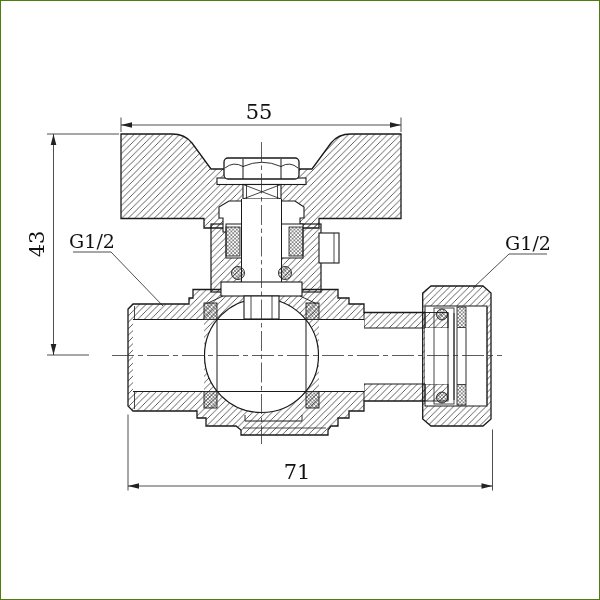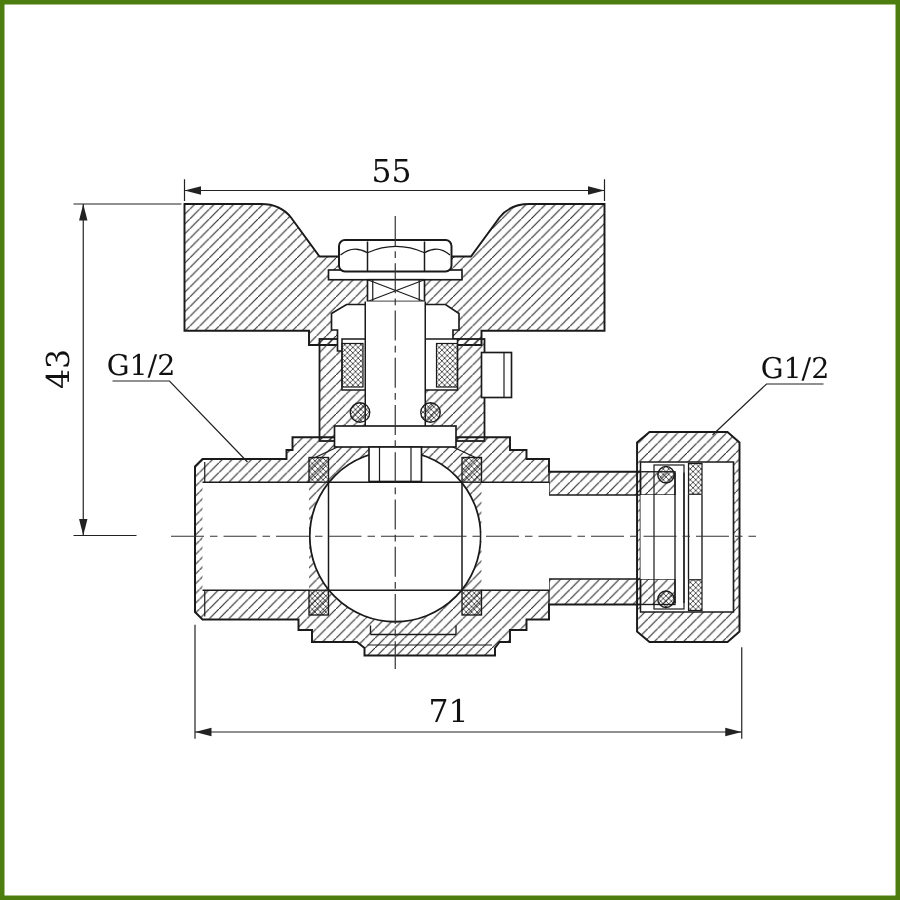--- a/index.html
+++ b/index.html
@@ -1,18 +1,18 @@
 <!DOCTYPE html>
 <html><head>
 <meta charset="utf-8">
 <style>
   html,body{margin:0;padding:0;background:#ffffff;}
   .page{width:600px;height:600px;position:relative;background:#ffffff;
         font-family:"DejaVu Serif","Liberation Serif",serif;box-sizing:border-box;
-        border:3px solid #4d7c0f;}
+        border:1px solid #4d7c0f;}
   svg{position:absolute;left:0;top:0;}
   text{fill:#111;}
   .dimtxt{font-size:21px;}
   .lbltxt{font-size:19px;}
 </style>
 </head>
 <body>
 
 <div class="page">
 <svg width="600" height="600" viewBox="0 0 600 600">

